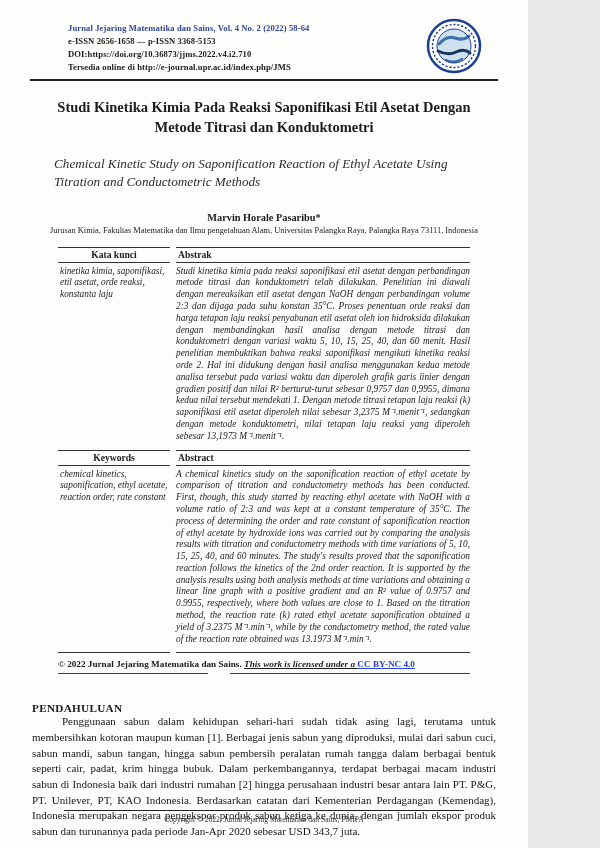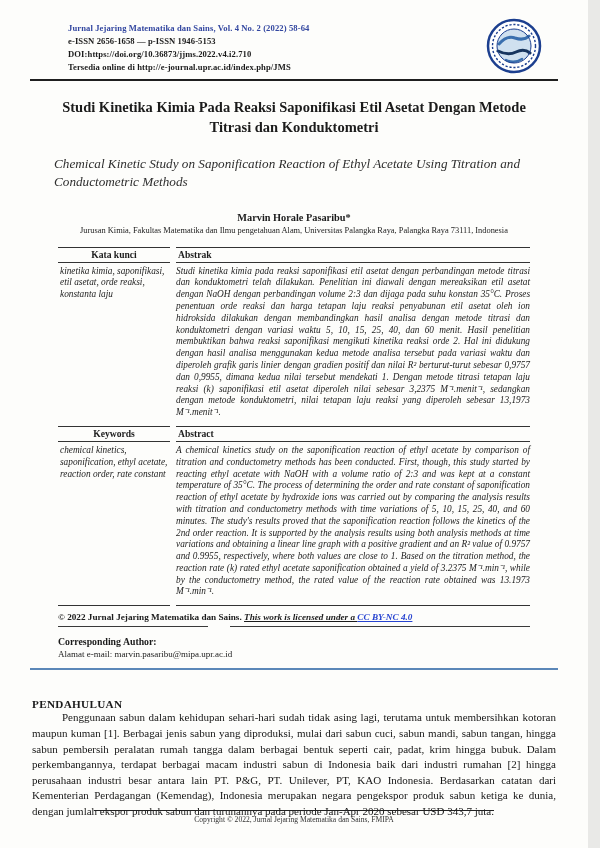--- a/index.html
+++ b/index.html
@@ -4,21 +4,21 @@
 <style>
   html,body{margin:0;padding:0;}
   body{
     width:600px;height:848px;
     background:#e9e9e7;
     font-family:"Liberation Serif", serif;
     -webkit-font-smoothing:antialiased;
   }
   .page{
     position:relative;
-    width:588px;height:848px;
+    width:528px;height:848px;
     background:#fdfdfb;
     box-sizing:border-box;
     padding:22px 30px 0 30px;
     color:#1b1b1b;
     overflow:hidden;
   }
   
   .header{display:flex;justify-content:space-between;align-items:flex-start;padding:0 4px 0 38px;}
   .header-lines{font-size:8.6px;font-weight:bold;line-height:1.5;letter-spacing:.1px;}
   .journal-line{color:#3347a0;}
@@ -36,21 +36,21 @@
     font-weight:bold;font-size:9.6px;padding:1px 0 2px 0;
   }
   .abs-head.center{text-align:center;}
   .abs-head.left{padding-left:2px;}
   .abs-cell{font-style:italic;font-size:9.3px;line-height:1.27;padding:3px 0 7px 0;color:#222;}
   .abs-cell.keywords{padding-left:2px;}
   .abs-cell.body{text-align:justify;}
   .abs-bottom{border-bottom:1.4px solid #333;height:0;}
   .license-row{grid-column:1 / -1;font-size:9.2px;font-weight:bold;padding:6px 0 4px 0;}
   .license-italic{font-style:italic;text-decoration:underline;}
-  .license-link{font-style:italic;color:#2743d0;text-decoration:underline;cursor:pointer;}
+  .license-link{color:#2743d0;text-decoration:underline;cursor:pointer;}
   .split-rules{grid-column:1 / -1;display:flex;gap:22px;}
   .split-rules div{border-top:1.5px solid #3a3a3a;height:0;}
   .split-rules .seg-a{width:150px;}
   .split-rules .seg-b{flex:1;}
   
   .correspondence{margin:9px 28px 0 28px;}
   .corr-label{font-weight:bold;font-size:9.8px;}
   .corr-email{font-size:9px;margin-top:2px;}
   .blue-rule{border-bottom:2.6px solid #5b87b8;margin-top:9px;margin-left:-28px;margin-right:-28px;}
   
@@ -63,21 +63,21 @@
   .footer-text{margin-top:4px;text-align:center;font-size:7.6px;color:#333;}
 </style>
 </head>
 <body>
 
 <div class="page">
 
   <div class="header">
     <div class="header-lines">
       <div class="journal-line">Jurnal Jejaring Matematika dan Sains, Vol. 4 No. 2 (2022) 58-64</div>
-      <div>e-ISSN 2656-1658 — p-ISSN 1946-5153</div>
+      <div>e-ISSN 2656-1658 — p-ISSN 3368-5153</div>
       <div>DOI:https://doi.org/10.36873/jjms.2022.v4.i2.710</div>
       <div>Tersedia online di http://e-journal.upr.ac.id/index.php/JMS</div>
     </div>
     <div class="logo-wrap">
       <svg viewBox="0 0 56 56" width="56" height="56">
         <circle cx="28" cy="28" r="26" fill="#ffffff" stroke="#1c3f8f" stroke-width="2.5"></circle>
         <circle cx="28" cy="28" r="21.5" fill="none" stroke="#1c3f8f" stroke-width="1.4" stroke-dasharray="2.2 1.8"></circle>
         <circle cx="28" cy="28" r="17" fill="#cfe0ef"></circle>
         <path d="M13 26 q8 -9 16 -6 q9 3 14 -2" fill="none" stroke="#3a6fae" stroke-width="3" stroke-linecap="round"></path>
         <path d="M12 33 q10 5 18 1 q8 -4 14 1" fill="none" stroke="#17355e" stroke-width="3" stroke-linecap="round"></path>
@@ -113,25 +113,20 @@
     <div class="license-row">
       <span>© 2022 Jurnal Jejaring Matematika dan Sains. </span><span class="license-italic">This work is licensed under a </span><span class="license-link">CC BY-NC 4.0</span>
     </div>
 
     <div class="split-rules">
       <div class="seg-a"></div>
       <div class="seg-b"></div>
     </div>
   </div>
 
-  <div class="correspondence">
-    <div class="corr-label">Corresponding Author:</div>
-    <div class="corr-email">Alamat e-mail: marvin.pasaribu@mipa.upr.ac.id</div>
-    <div class="blue-rule"></div>
-  </div>
 
   <div class="intro">
     <div class="intro-heading">PENDAHULUAN</div>
     <div class="intro-paragraph">Penggunaan sabun dalam kehidupan sehari-hari sudah tidak asing lagi, terutama untuk membersihkan kotoran maupun kuman [1]. Berbagai jenis sabun yang diproduksi, mulai dari sabun cuci, sabun mandi, sabun tangan, hingga sabun pembersih peralatan rumah tangga dalam berbagai bentuk seperti cair, padat, krim hingga bubuk. Dalam perkembangannya, terdapat berbagai macam industri sabun di Indonesia baik dari industri rumahan [2] hingga perusahaan industri besar antara lain PT. P&amp;G, PT. Unilever, PT, KAO Indonesia. Berdasarkan catatan dari Kementerian Perdagangan (Kemendag), Indonesia merupakan negara pengekspor produk sabun ketiga ke dunia, dengan jumlah ekspor produk sabun dan turunannya pada periode Jan-Apr 2020 sebesar USD 343,7 juta.</div>
   </div>
 
   <div class="footer">
     <div class="footer-rule"></div>
     <div class="footer-text">Copyright © 2022, Jurnal Jejaring Matematika dan Sains, FMIPA</div>
   </div>

